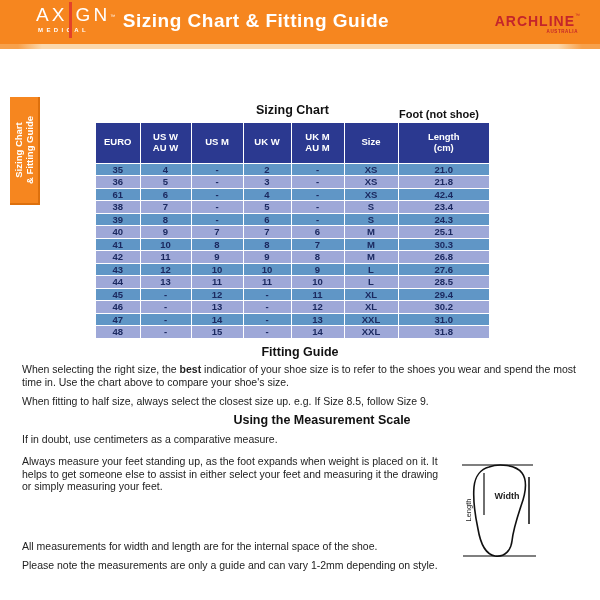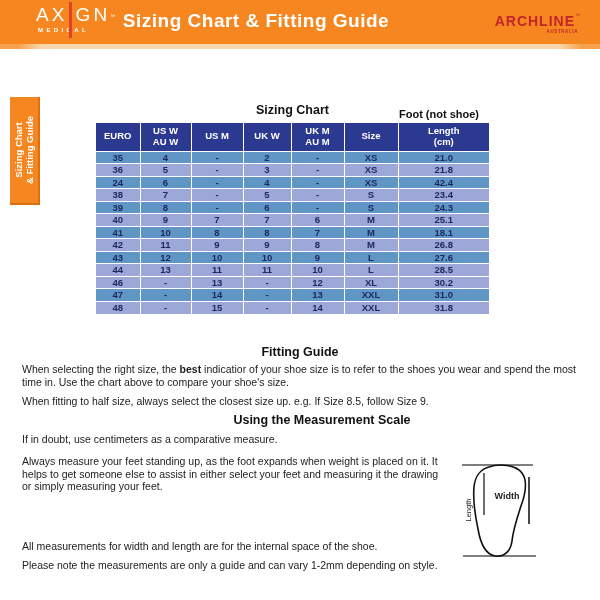--- a/index.html
+++ b/index.html
@@ -36,21 +36,21 @@
   
   .chart-title { position:absolute; left:96px; top:103px; width:393px; text-align:center;
     font-size:12.5px; font-weight:bold; color:#111; }
   .foot-note { position:absolute; left:389px; top:108px; width:100px; text-align:center;
     font-size:11px; font-weight:bold; color:#111; }
 
   
   table.sizing { position:absolute; left:96px; top:123px; width:393px;
     border-collapse:collapse; table-layout:fixed; }
   table.sizing th { background:#2B3990; color:#ffffff; font-size:9.5px; font-weight:bold;
-    height:28px; text-align:center; vertical-align:middle; white-space:pre-line; line-height:1.15;
+    height:40px; text-align:center; vertical-align:middle; white-space:pre-line; line-height:1.15;
     border-left:1px solid #fff; padding:0; }
   table.sizing td { font-size:9.5px; font-weight:bold; color:#1B2960; text-align:center;
     height:12.5px; line-height:1; padding:0; border-left:1px solid #fff; border-top:1px solid #fff; }
   table.sizing th:first-child, table.sizing td:first-child { border-left:none; }
   tr.dark td { background:#6096C6; }
   tr.light td { background:#9EA8D8; }
 
   
   .sec-head { position:absolute; left:0; width:600px; text-align:center;
     font-size:12.5px; font-weight:bold; color:#111; }
@@ -125,21 +125,21 @@
         <tr class="light">
           <td>36</td>
           <td>5</td>
           <td>-</td>
           <td>3</td>
           <td>-</td>
           <td>XS</td>
           <td>21.8</td>
         </tr>
         <tr class="dark">
-          <td>24</td>
+          <td>61</td>
           <td>6</td>
           <td>-</td>
           <td>4</td>
           <td>-</td>
           <td>XS</td>
           <td>42.4</td>
         </tr>
         <tr class="light">
           <td>38</td>
           <td>7</td>
@@ -167,21 +167,21 @@
           <td>M</td>
           <td>25.1</td>
         </tr>
         <tr class="dark">
           <td>41</td>
           <td>10</td>
           <td>8</td>
           <td>8</td>
           <td>7</td>
           <td>M</td>
-          <td>18.1</td>
+          <td>30.3</td>
         </tr>
         <tr class="light">
           <td>42</td>
           <td>11</td>
           <td>9</td>
           <td>9</td>
           <td>8</td>
           <td>M</td>
           <td>26.8</td>
         </tr>
@@ -195,20 +195,29 @@
           <td>27.6</td>
         </tr>
         <tr class="light">
           <td>44</td>
           <td>13</td>
           <td>11</td>
           <td>11</td>
           <td>10</td>
           <td>L</td>
           <td>28.5</td>
+        </tr>
+        <tr class="dark">
+          <td>45</td>
+          <td>-</td>
+          <td>12</td>
+          <td>-</td>
+          <td>11</td>
+          <td>XL</td>
+          <td>29.4</td>
         </tr>
         <tr class="light">
           <td>46</td>
           <td>-</td>
           <td>13</td>
           <td>-</td>
           <td>12</td>
           <td>XL</td>
           <td>30.2</td>
         </tr>

